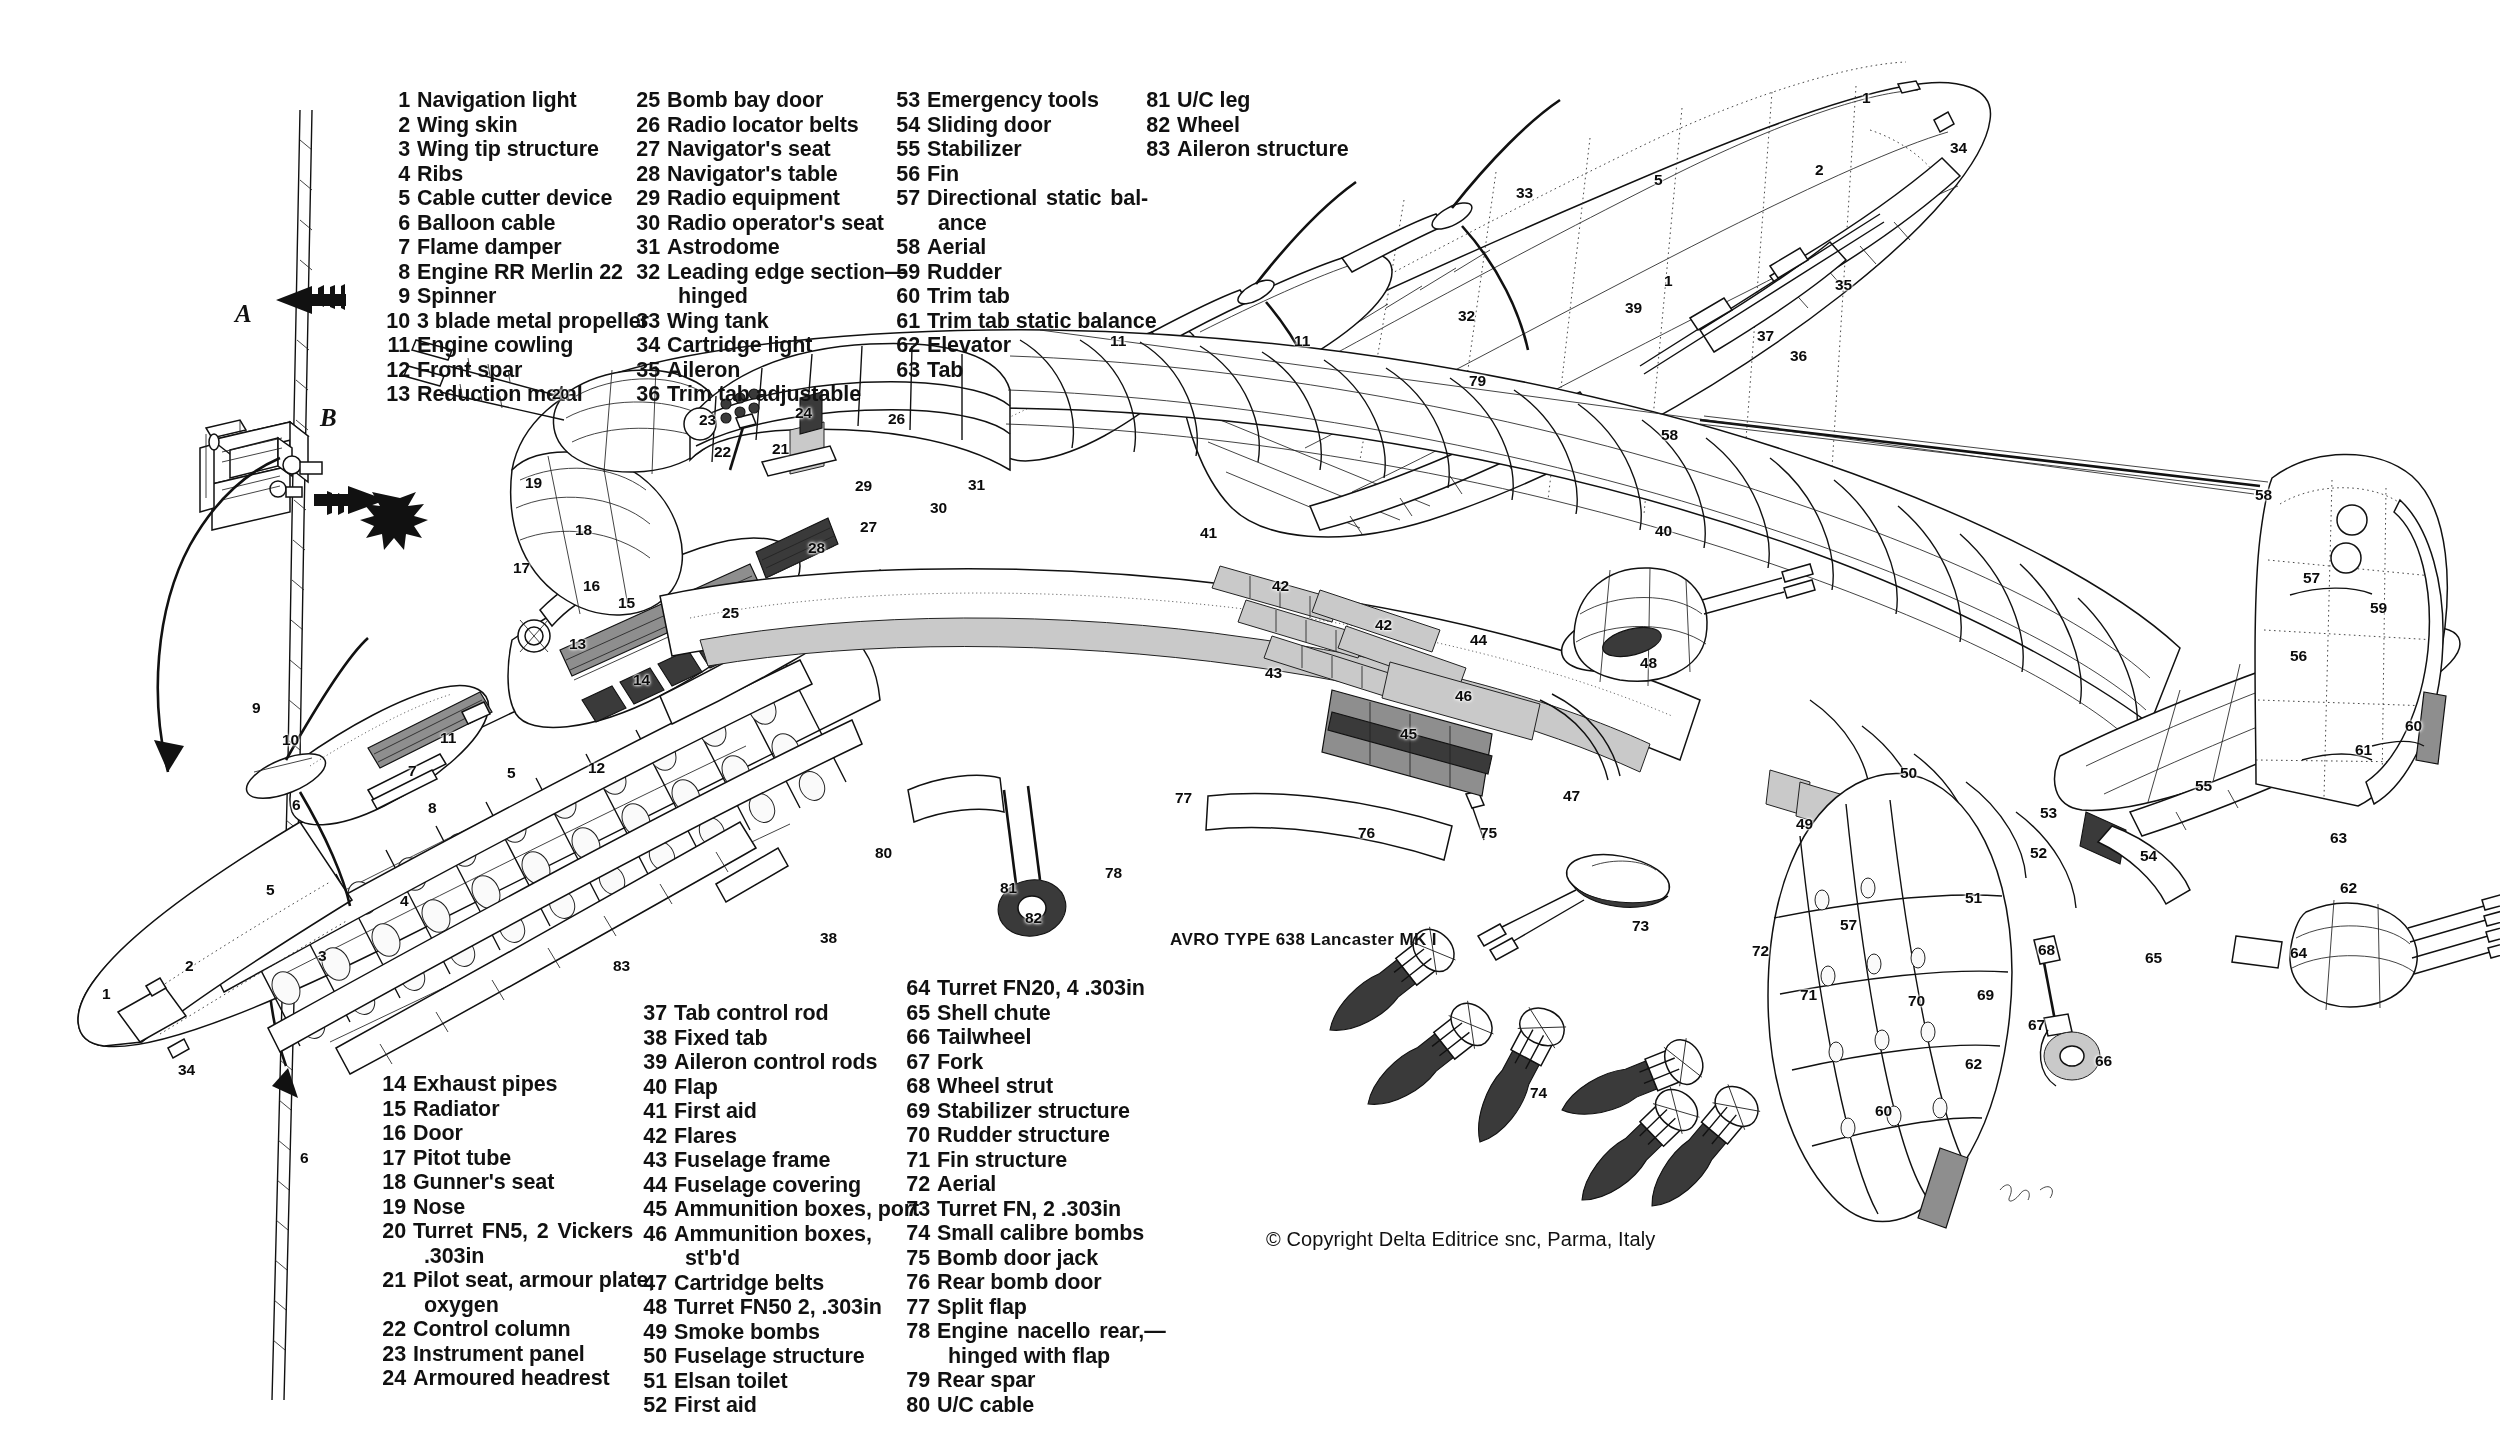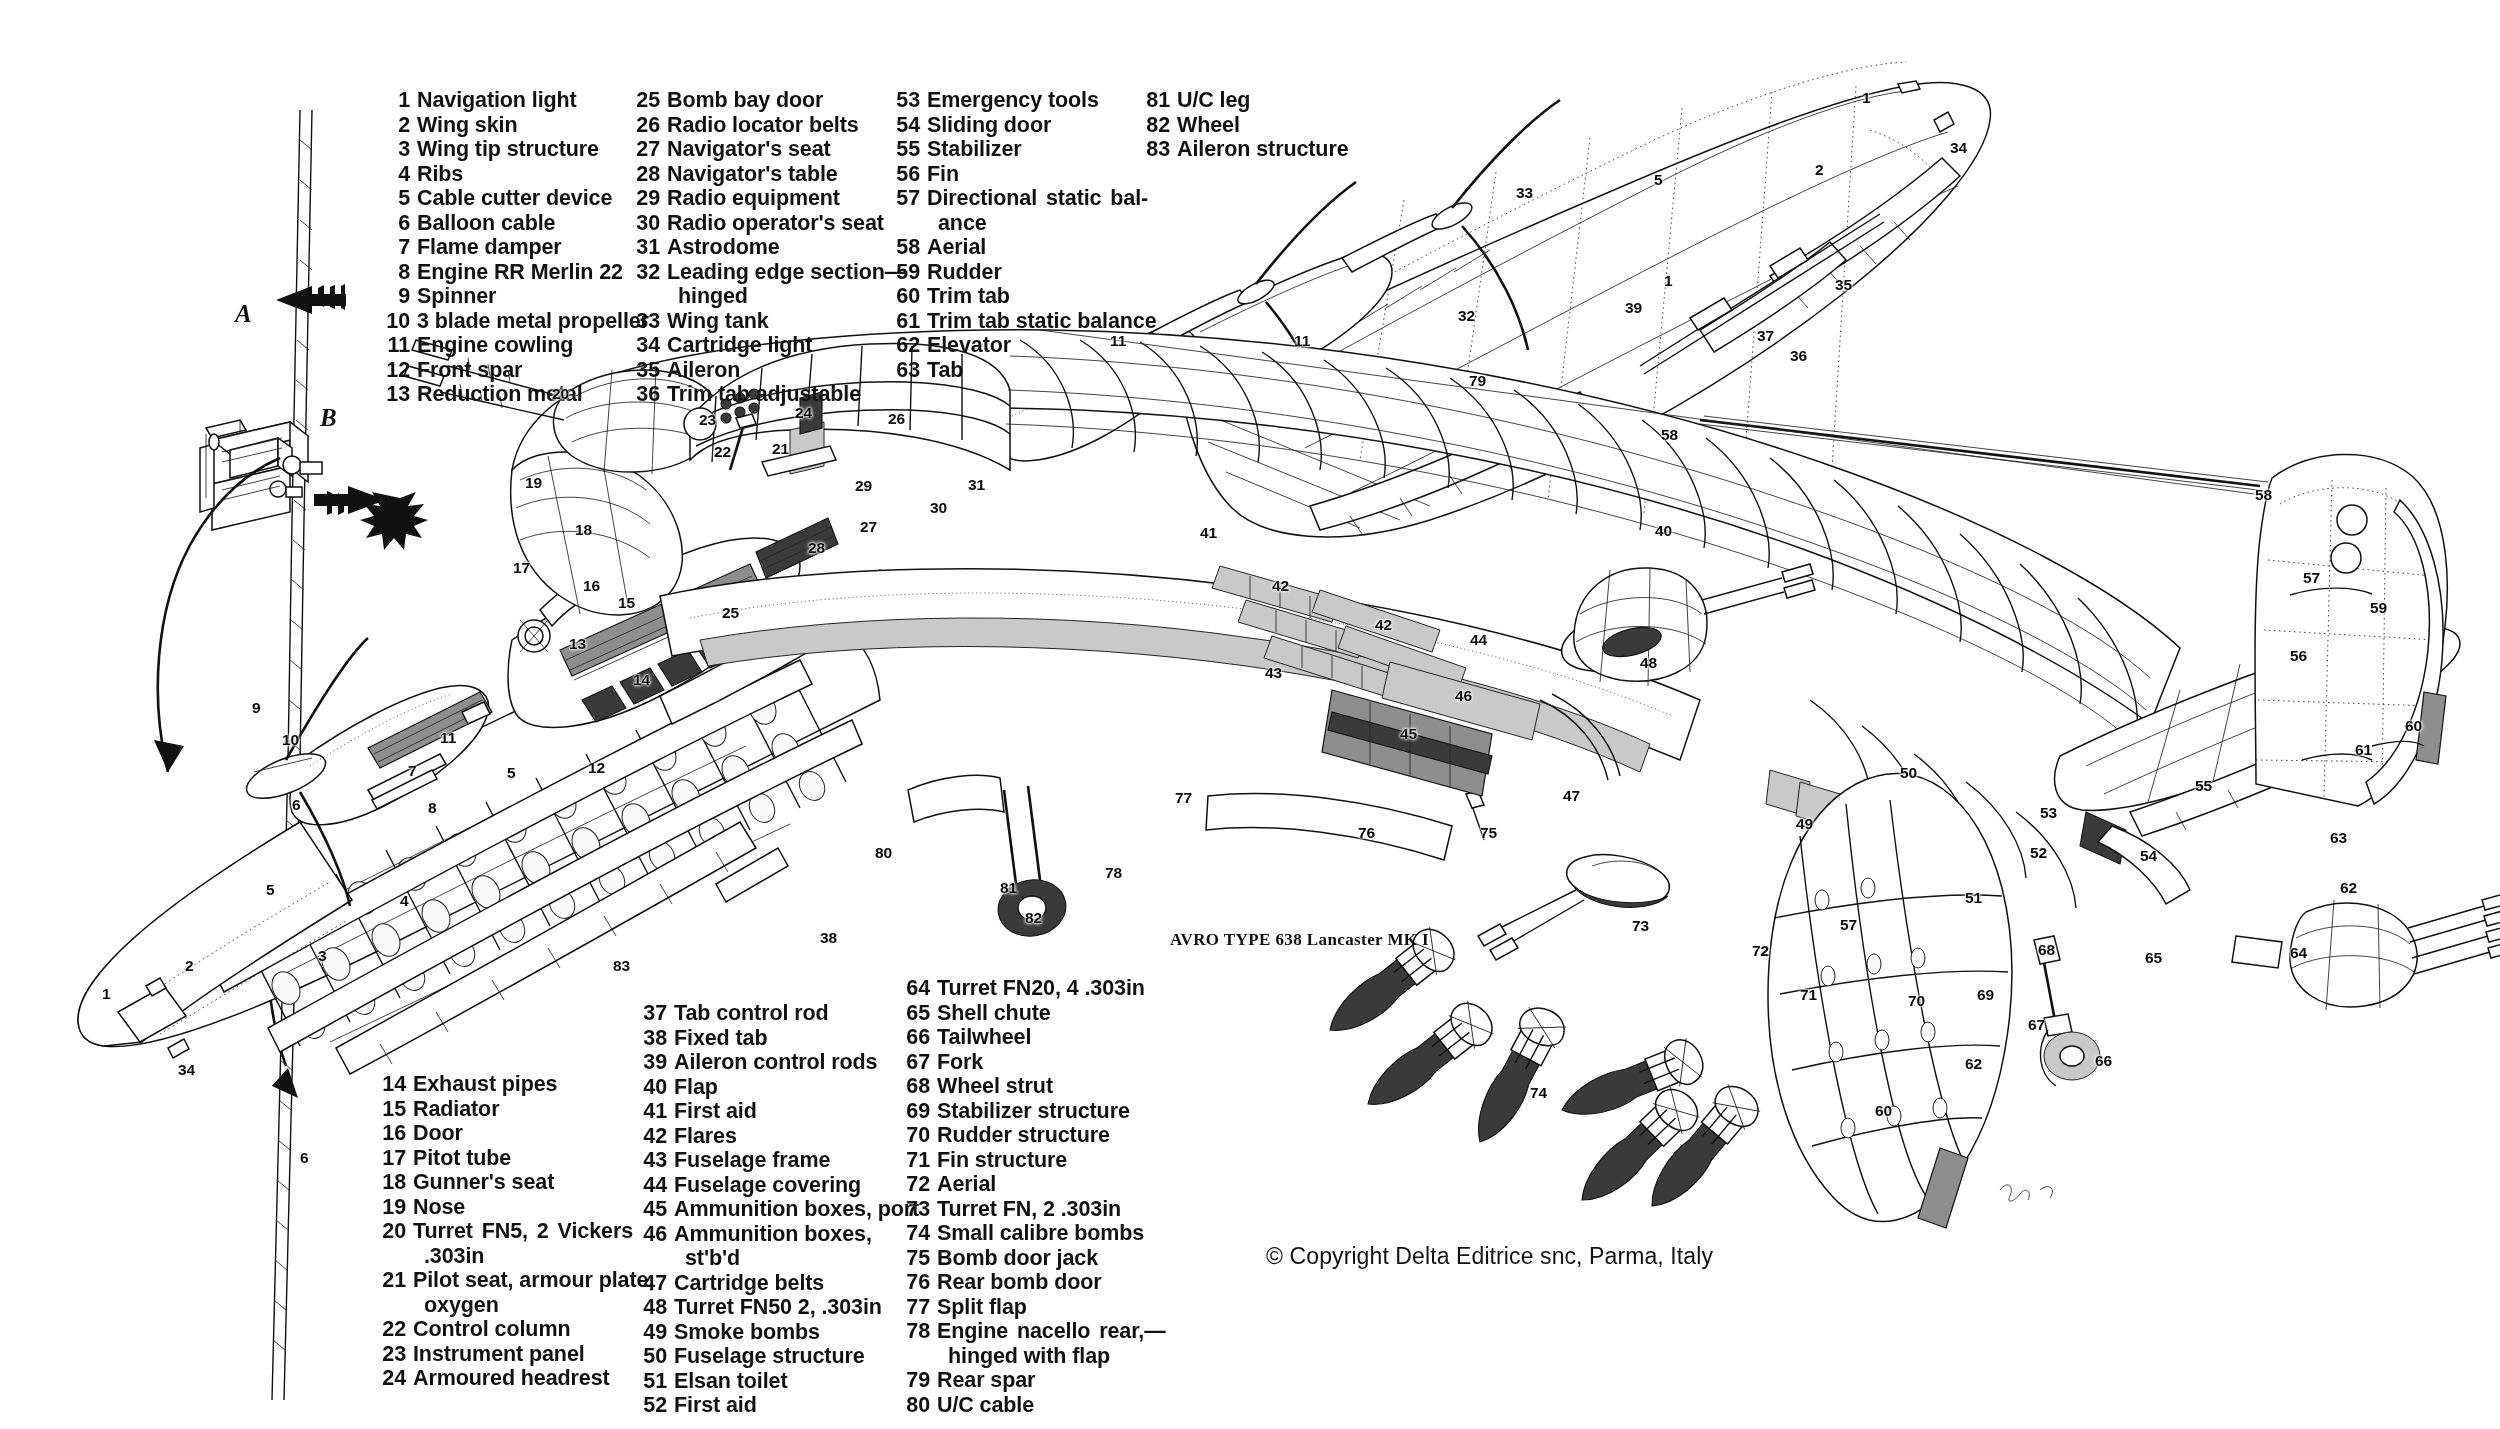--- a/index.html
+++ b/index.html
@@ -29,22 +29,22 @@
     white-space:nowrap;
     word-spacing:3px;
   }
 
   
   .draw-title{
     position:absolute;font-size:17px;font-weight:700;
     letter-spacing:.4px;white-space:nowrap;
   }
   .credit{
-    position:absolute;font-size:23px;font-weight:500;
-    white-space:nowrap;letter-spacing:.1px;margin-top:15px;
+    position:absolute;font-size:20px;font-weight:500;
+    white-space:nowrap;letter-spacing:.1px;
   }
 
   
   .det-letter{
     position:absolute;font-family:"Liberation Serif","DejaVu Serif",serif;
     font-style:italic;font-weight:700;font-size:25px;
   }
 
   
   .callout{
@@ -680,21 +680,21 @@
 
     <g>
       <path class="ln-t" d="M1040 330 L2254 494"></path>
       <path class="ln-t" d="M1700 424 L2258 490"></path>
     </g>
 
     <path class="ln-t" d="M2000 1190 c 8 -10 14 -4 10 6 c -4 8 4 6 10 -2 c 6 -8 12 -2 8 6
                           m 12 -10 c 10 -8 16 0 10 8"></path>
   </svg>
 
-  <div class="draw-title" style="left:1170px;top:930px;font-family:Liberation Serif, serif;">AVRO TYPE 638 Lancaster MK I</div>
+  <div class="draw-title" style="left:1170px;top:930px;">AVRO TYPE 638 Lancaster MK I</div>
 
   <div class="credit" style="left:1266px;top:1228px;">© Copyright Delta Editrice snc, Parma, Italy</div>
 
   <div class="det-letter" style="left:235px;top:300px;">A</div>
   <div class="det-letter" style="left:320px;top:404px;">B</div>
 
   <div class="legend-block" id="legend-top" style="left:380px;top:88px;">
       <div class="legend-col" style="width: 250px;">
         <div class="legend-row">
           <span class="num">1</span>

